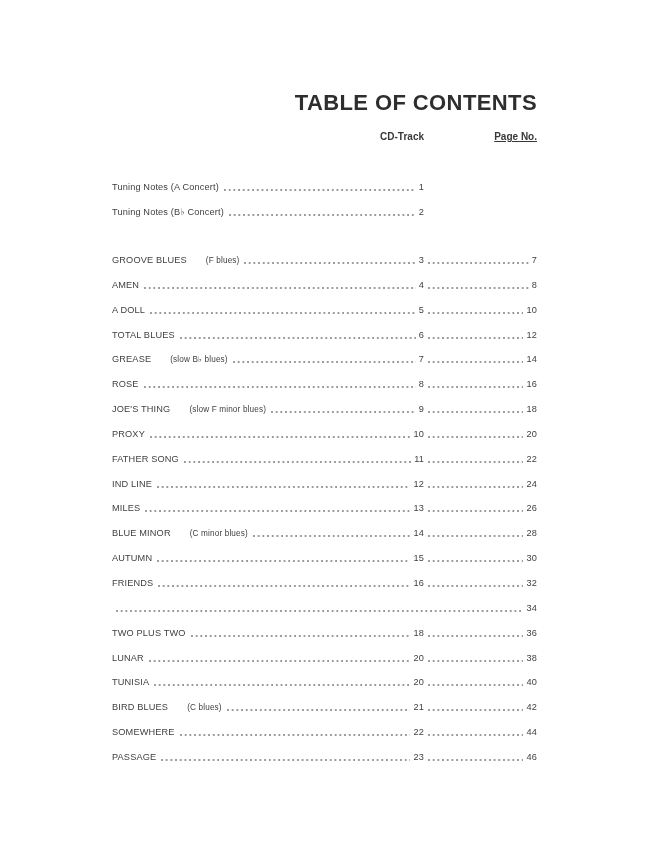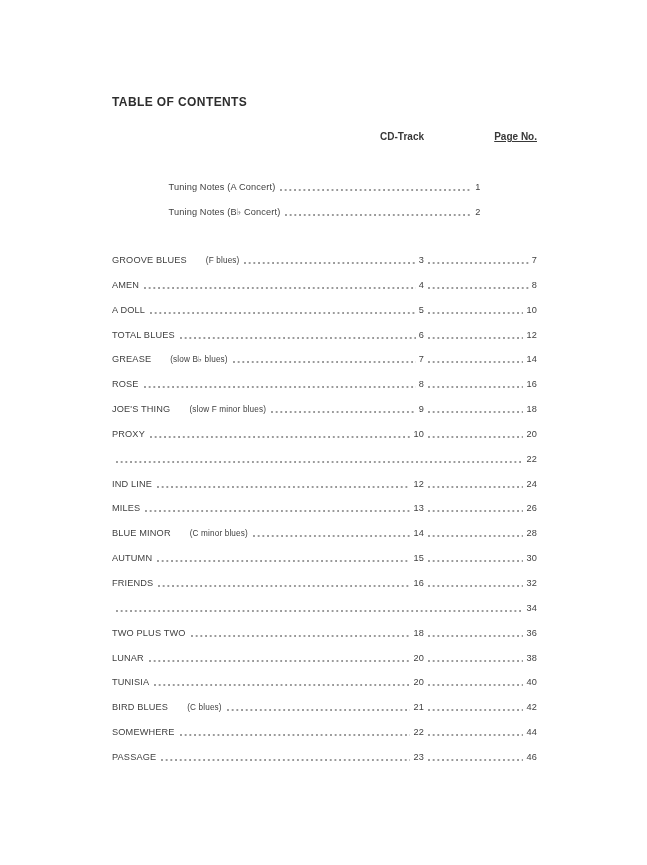--- a/index.html
+++ b/index.html
@@ -14,22 +14,22 @@
     background: #ffffff;
     font-family: "Liberation Sans", sans-serif;
     color: #414141;
     overflow: hidden;
   }
   .doc-title {
     position: absolute;
     top: 92px;
     left: 112px;
     width: 425px;
-    text-align: left;
-    font-size: 12px;
+    text-align: right;
+    font-size: 22px;
     font-weight: bold;
     letter-spacing: 0.4px;
     color: #2e2e2e;
     line-height: 21px;
   }
   .col-headers {
     position: absolute;
     top: 131px;
     left: 112px;
     width: 425px;
@@ -54,21 +54,20 @@
     left: 112px;
     width: 425px;
   }
   .row {
     display: flex;
     align-items: flex-start;
     font-size: 9.2px;
     line-height: 13px;
     letter-spacing: 0.15px;
     white-space: nowrap;
-    justify-content: center;
   }
   .tuning .row { height: 25px; }
   .songs { margin-top: 23px; }
   .songs .row { height: 24.85px; }
   .col-a {
     display: flex;
     align-items: flex-start;
     width: 312px;
     flex: none;
   }
@@ -212,20 +211,25 @@
       <span class="leader"></span>
       <span class="num">10</span>
     </div>
     <div class="col-b">
       <span class="leader"></span>
       <span class="num">20</span>
     </div>
   </div>
 
   <div class="row">
+    <div class="col-a">
+      <span class="name"><span>FATHER SONG</span><span class="sub"></span></span>
+      <span class="leader"></span>
+      <span class="num">11</span>
+    </div>
     <div class="col-b">
       <span class="leader"></span>
       <span class="num">22</span>
     </div>
   </div>
 
   <div class="row">
     <div class="col-a">
       <span class="name"><span>IND LINE</span><span class="sub"></span></span>
       <span class="leader"></span>

